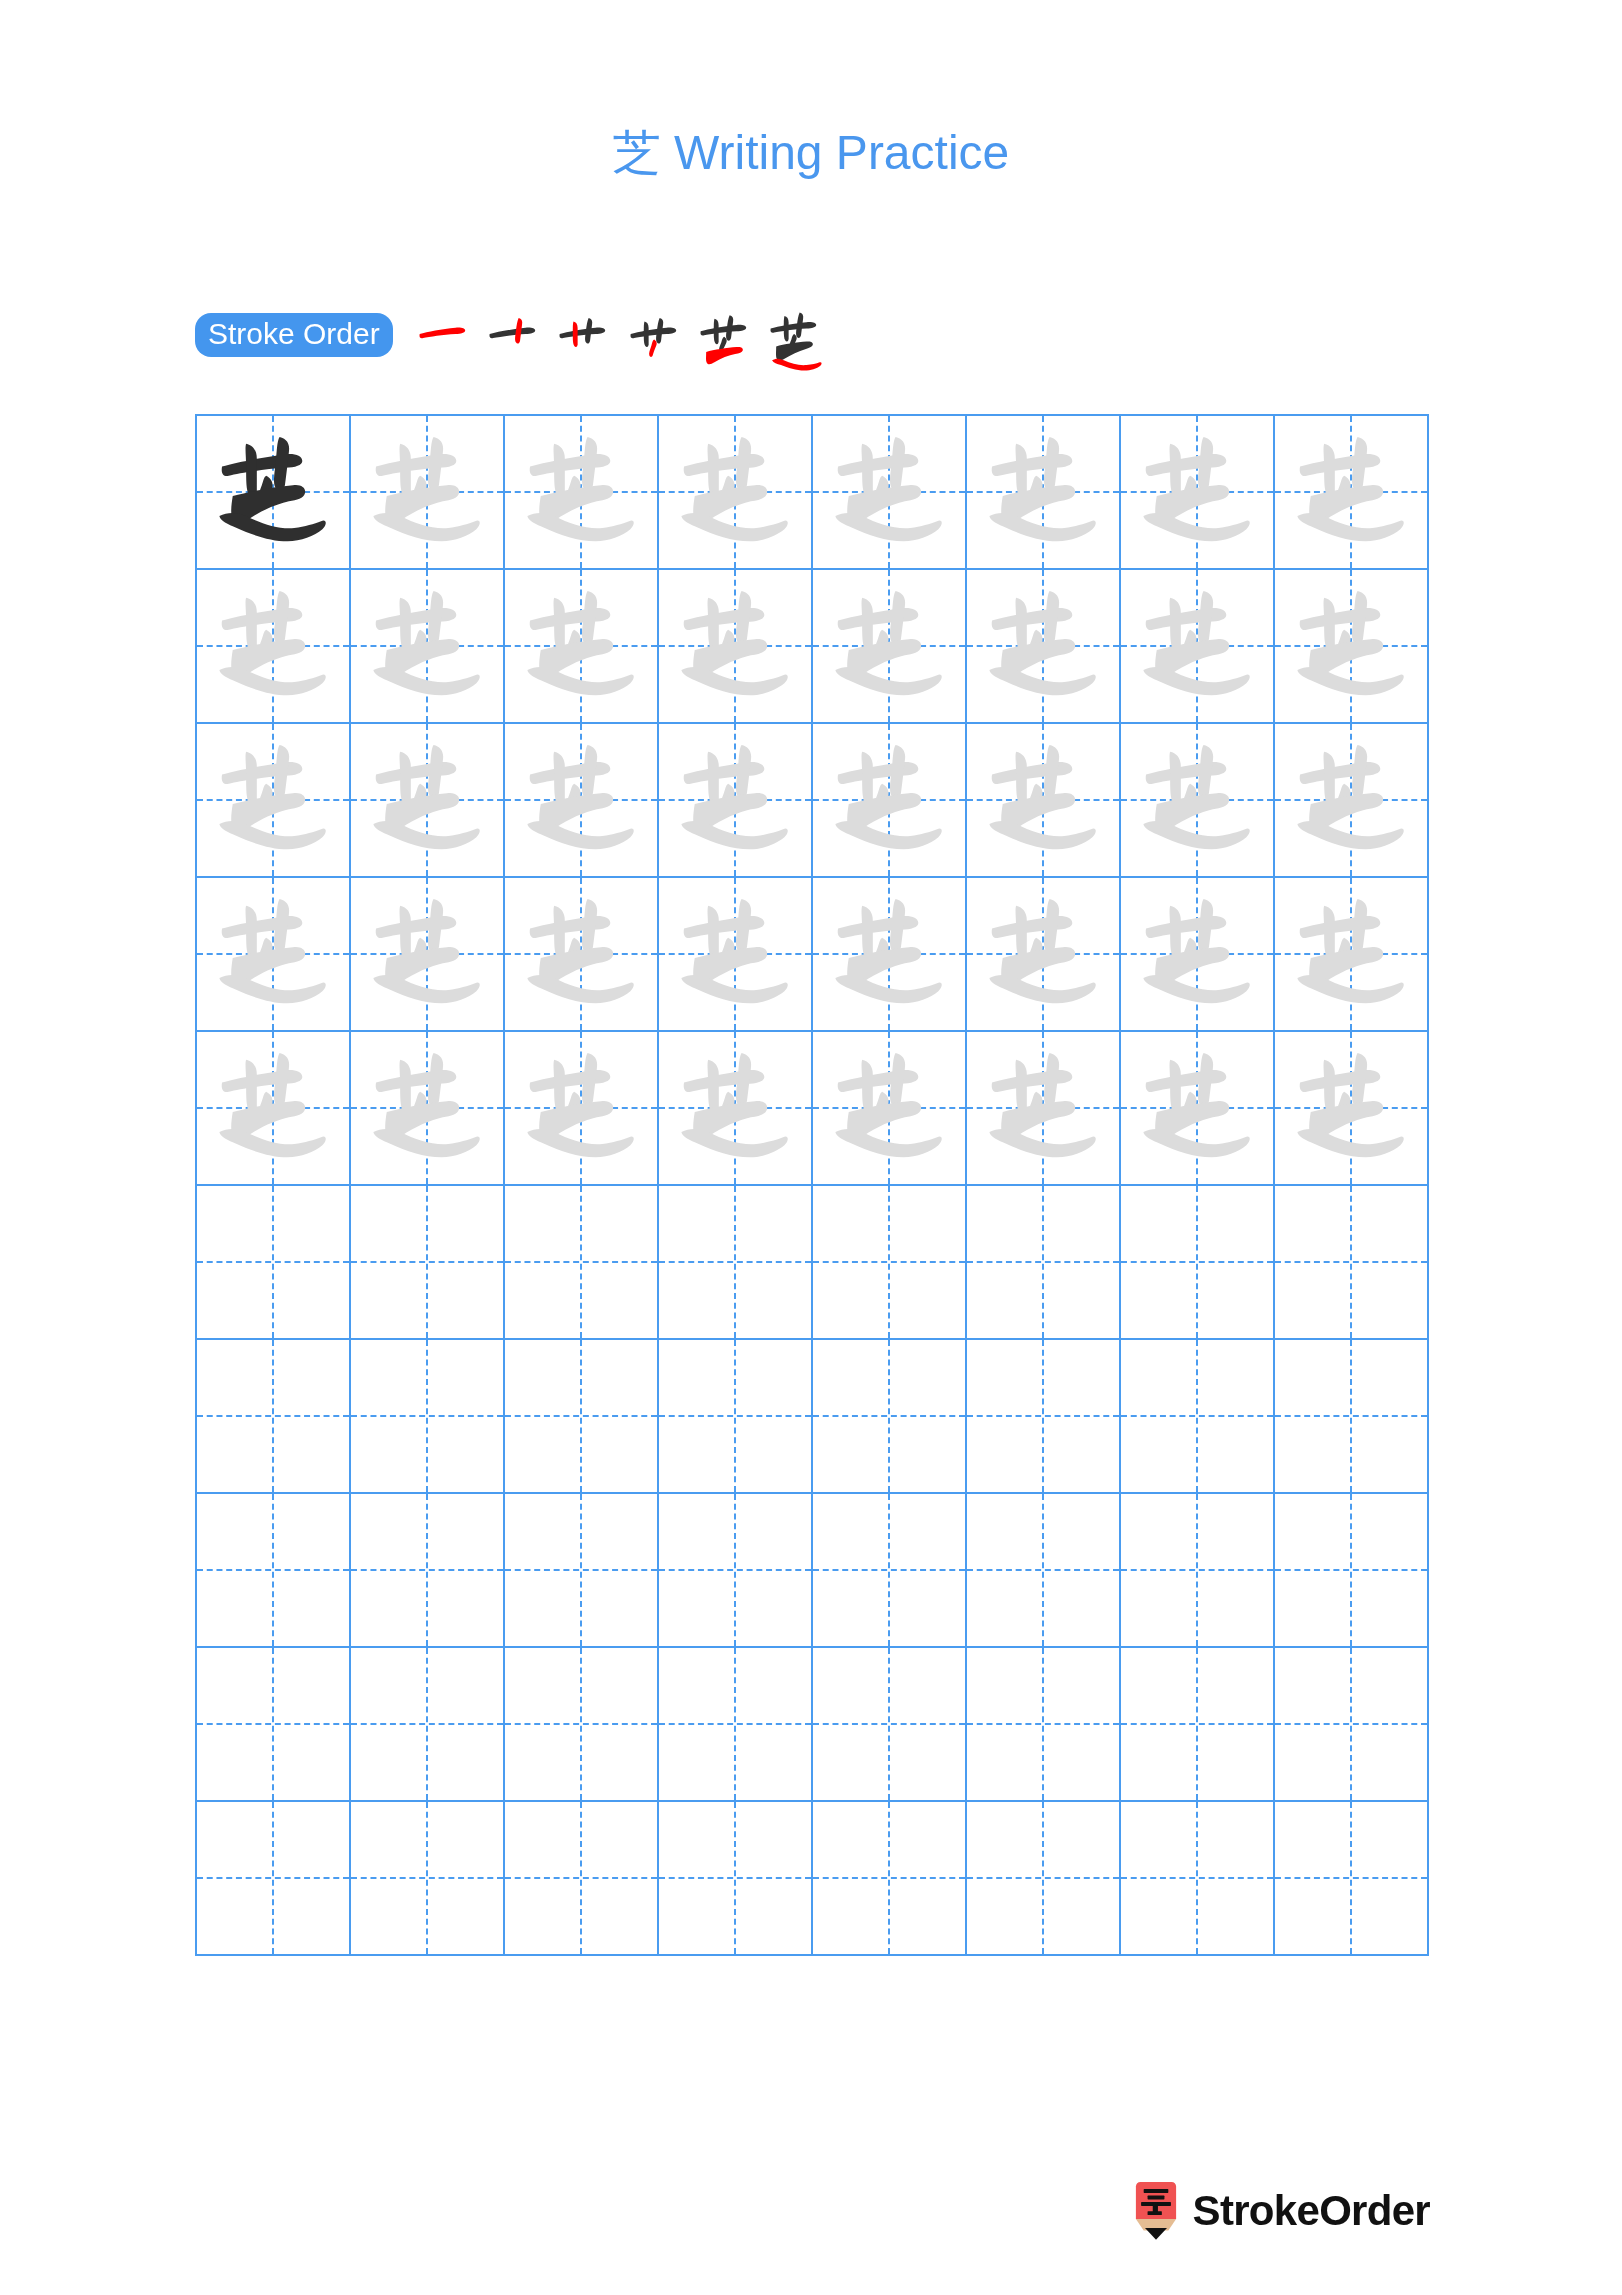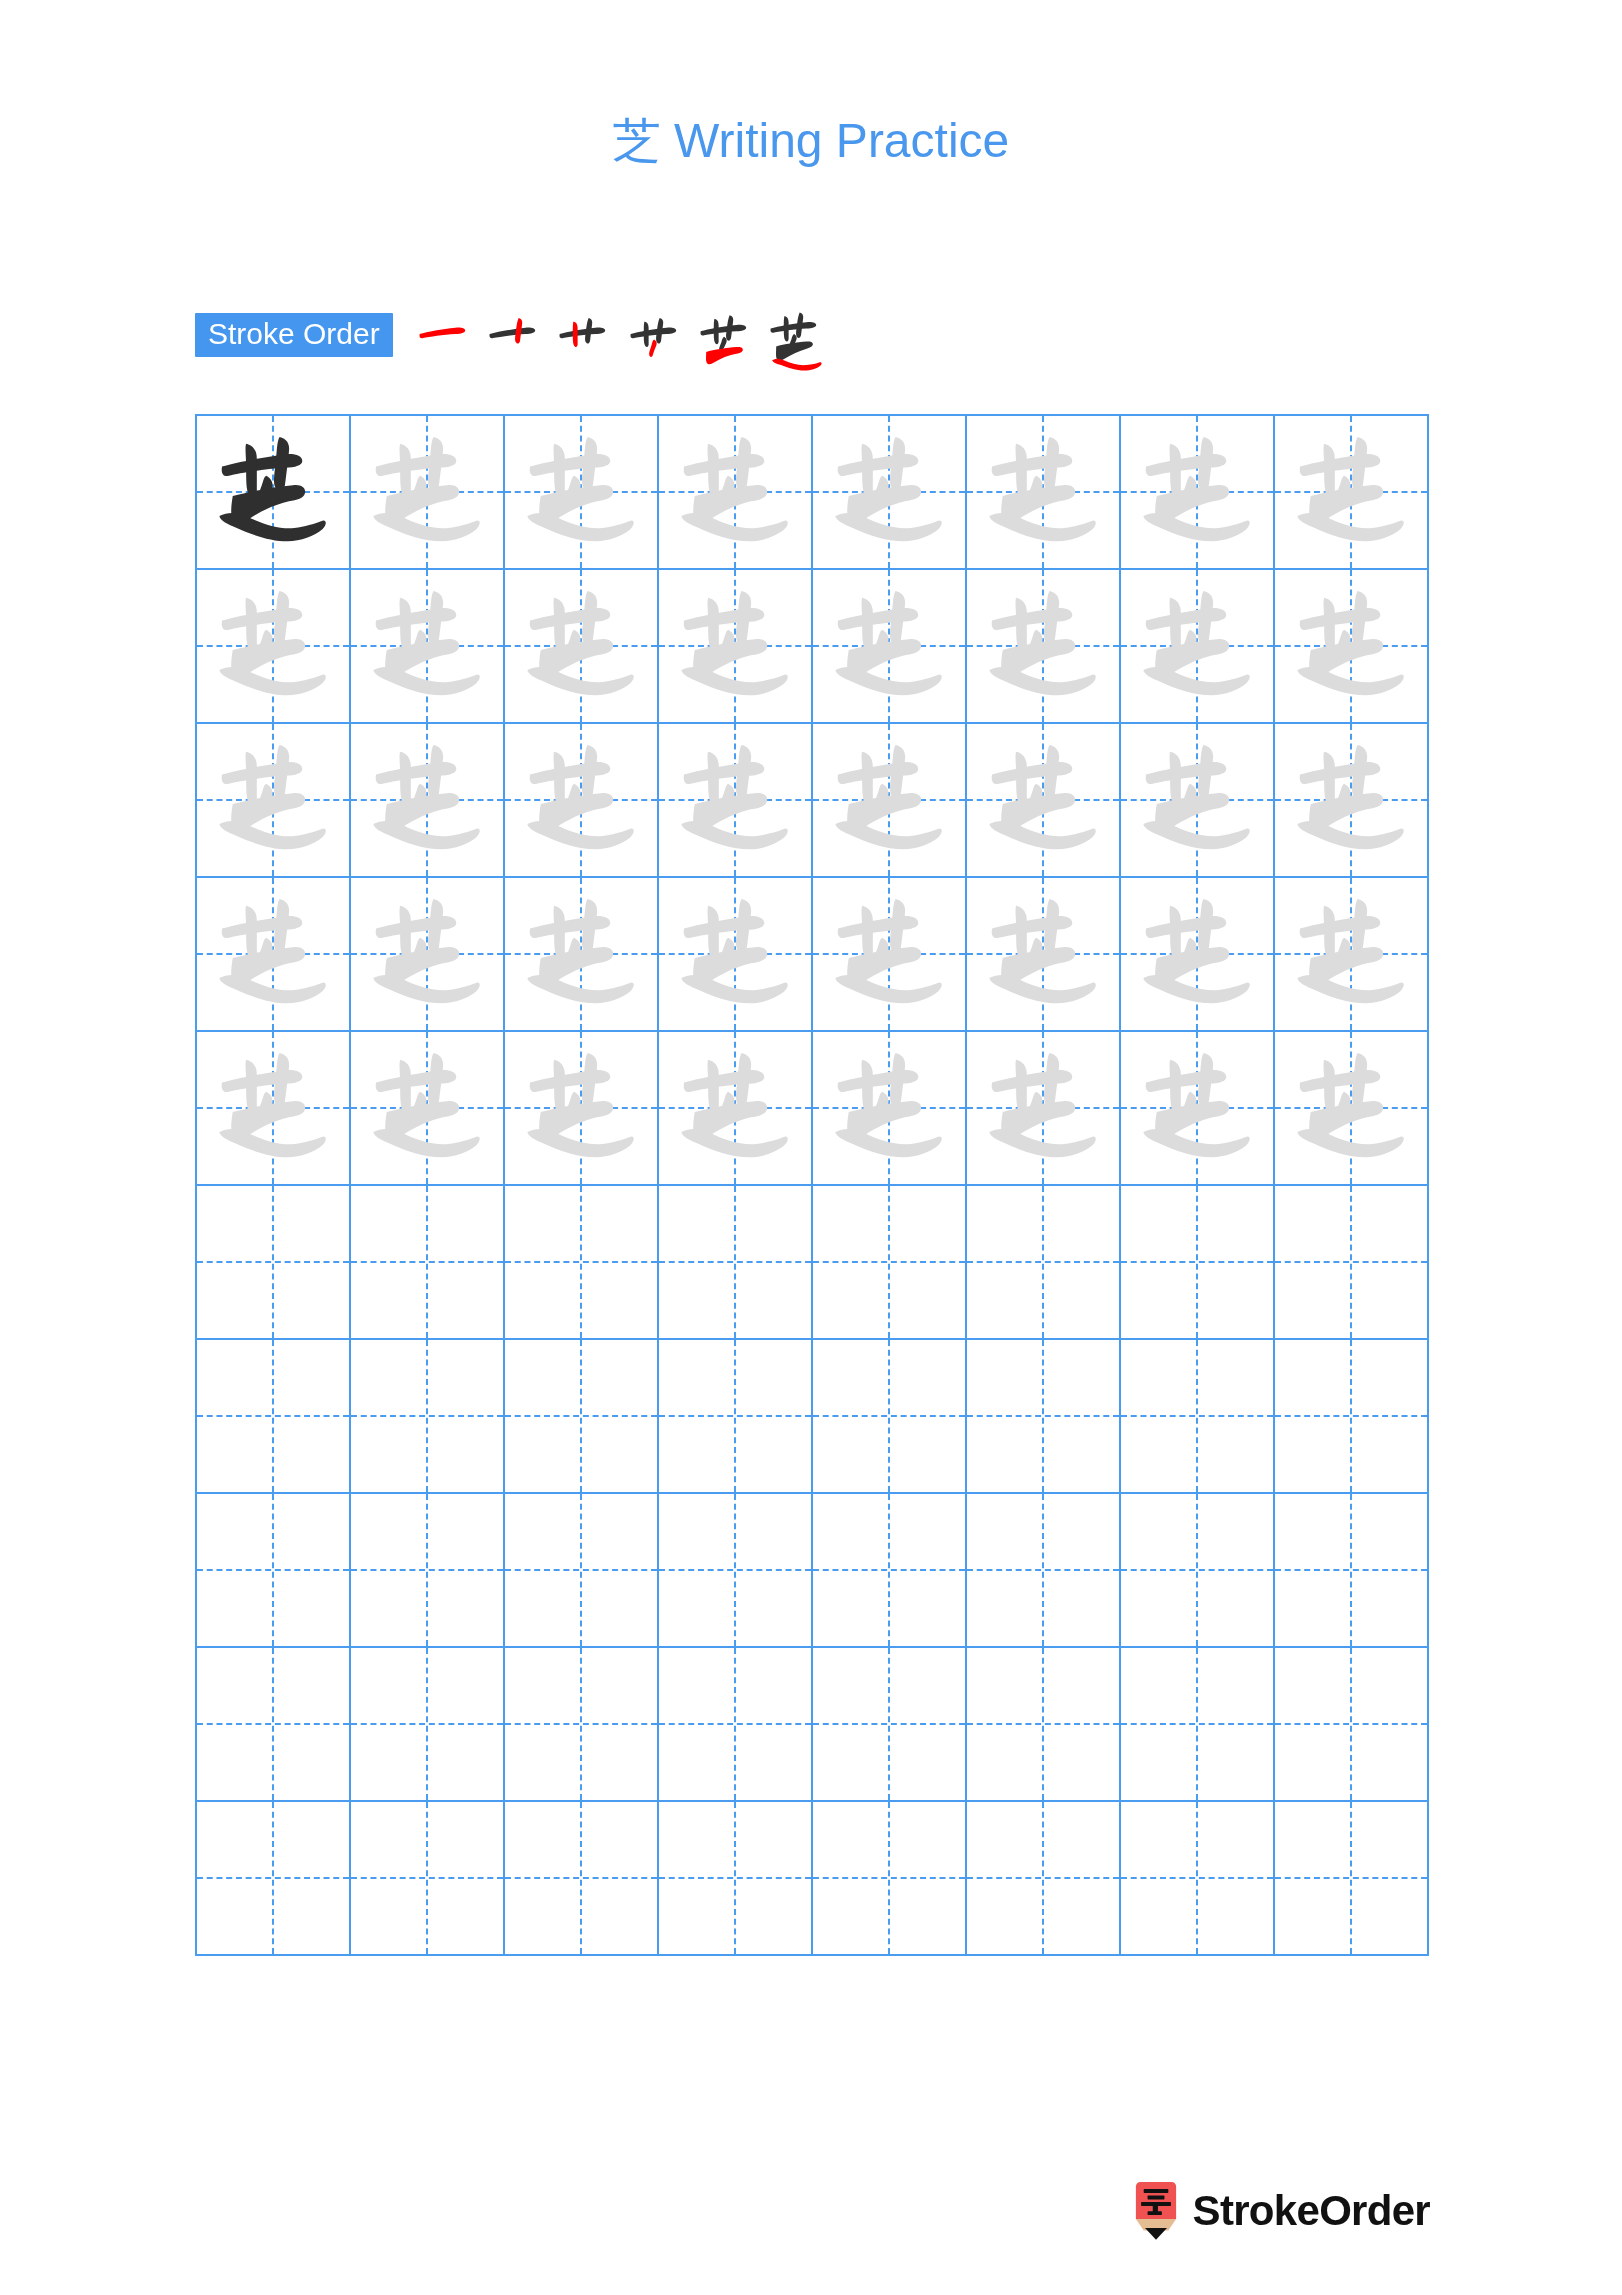--- a/index.html
+++ b/index.html
@@ -12,21 +12,21 @@
     width: 1622px;
     height: 2295px;
     position: relative;
     font-family: "Liberation Sans", sans-serif;
     overflow: hidden;
   }
 
   
   .page-title {
     position: absolute;
-    top: 109px;
+    top: 121px;
     left: 0;
     width: 1622px;
     text-align: center;
     font-size: 48px;
     font-weight: 400;
     color: #4a97ee;
     letter-spacing: 0px;
     white-space: nowrap;
   }
 
@@ -38,21 +38,21 @@
     height: 72px;
     display: flex;
     align-items: flex-start;
   }
   .stroke-order-badge {
     background: #4496ee;
     color: #ffffff;
     font-size: 30px;
     font-weight: 400;
     padding: 5.9px 13px 8.5px 13px;
-    border-radius: 1px;
+    border-radius: 16px;
     line-height: 1;
     white-space: nowrap;
     margin-top: 7.9px;
   }
   .stroke-steps {
     display: flex;
     align-items: flex-start;
     margin-left: 17px;
   }
   .stroke-step {

